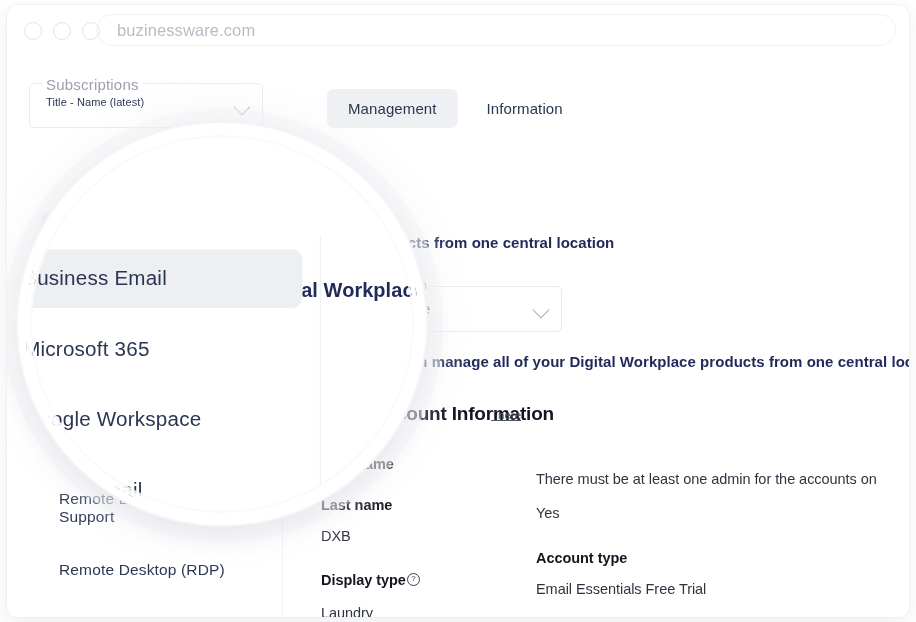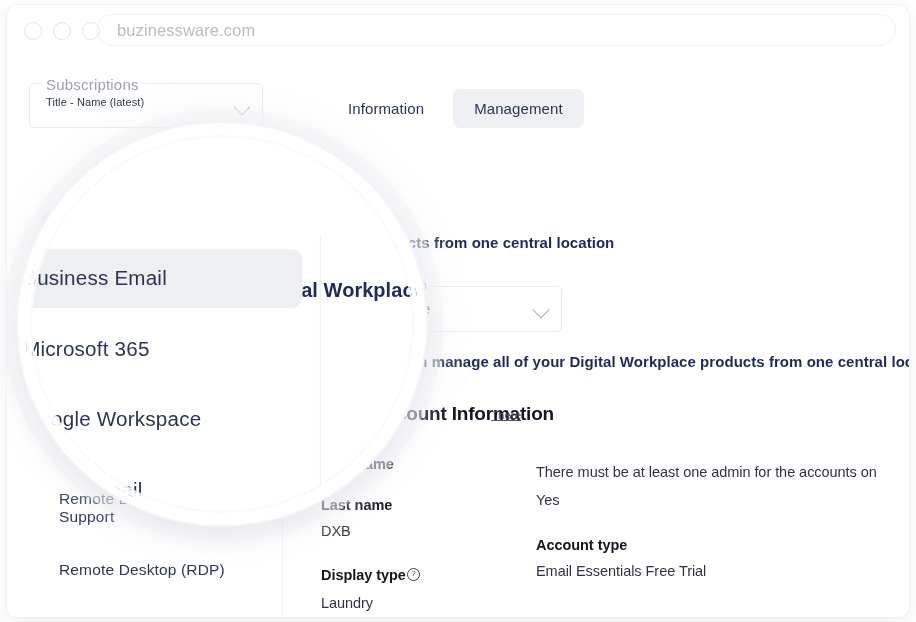--- a/index.html
+++ b/index.html
@@ -94,21 +94,21 @@
     position:absolute;left:365px;top:347px;font-size:19px;font-weight:700;color:#121622;letter-spacing:-.2px;
   }
   .sec-edit{
     position:absolute;left:484px;top:353px;font-size:11.5px;color:#51566a;text-decoration:underline;cursor:pointer;
   }
 
   
   .colL{position:absolute;left:314px;top:400px;width:200px;}
   .colR{position:absolute;left:529px;top:400px;width:350px;}
   .f-label{font-size:14.5px;font-weight:700;color:#13171f;margin:0 0 7px 0;letter-spacing:-.05px;}
-  .f-val{font-size:14.5px;color:#2f3440;margin:5px 0 25px 0;letter-spacing:-.05px;line-height:1.55;}
+  .f-val{font-size:14.5px;color:#2f3440;margin:12px 0 25px 0;letter-spacing:-.05px;line-height:1.55;}
   .qm{
     display:inline-block;width:11px;height:11px;border:1.1px solid #3a3f4b;border-radius:50%;
     font-size:8px;line-height:10px;text-align:center;color:#3a3f4b;font-weight:400;
     position:relative;top:-4px;margin-left:1px;
   }
 
   
   .lens-wrap{position:absolute;left:0;top:51px;width:902px;height:561px;pointer-events:none;}
   .lens{
     position:absolute;left:18px;top:74px;width:394px;height:388px;border-radius:50%;
@@ -150,22 +150,22 @@
 
   <div class="page">
 
     <div class="sub-select">
       <span class="sub-label">Subscriptions</span>
       <span class="sub-value">Title - Name (latest)</span>
       <span class="caret"></span>
     </div>
 
     <div class="tabs">
+      <div class="tab active">Management</div>
       <div class="tab">Information</div>
-      <div class="tab active">Management</div>
     </div>
 
     <div class="headline">You can manage all of your Digital Workplace products from one central location</div>
 
     <div class="vdiv"></div>
 
     <div class="nav">
       <div class="nav-item sel">Business Email</div>
       <div class="nav-item">Microsoft 365</div>
       <div class="nav-item">Google Workspace</div>

